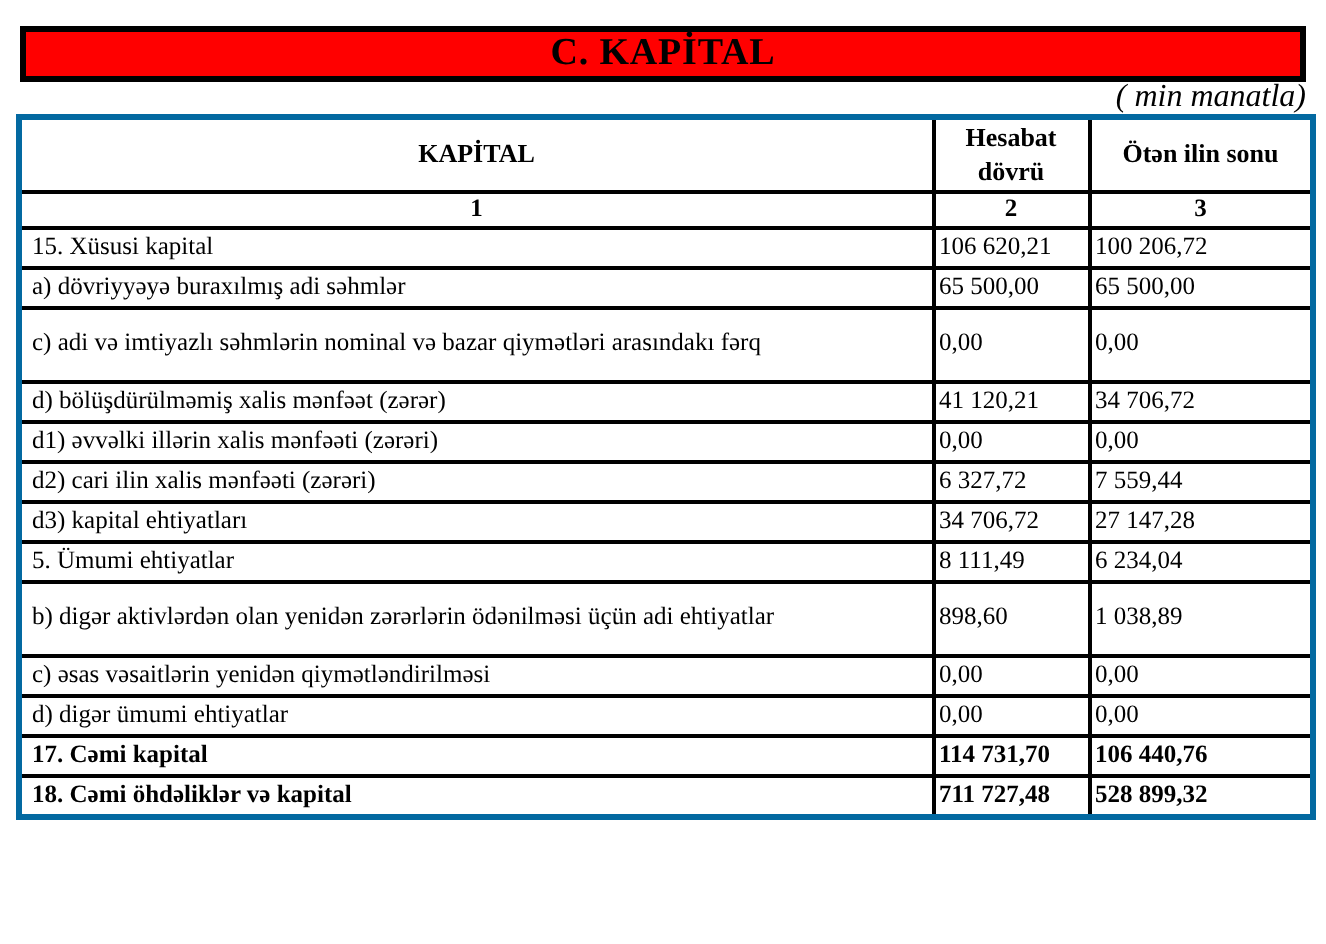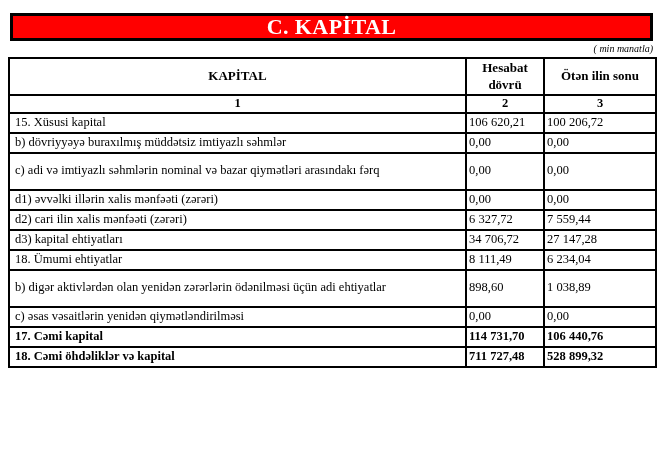--- a/index.html
+++ b/index.html
@@ -12,37 +12,37 @@
   }
   
   .banner {
     margin: 13px 10px 0 10px;
     background: #ff0000;
     border: 3px solid #000;
     height: 22px;
     display: flex; align-items: center; justify-content: center;
   }
   .banner-title {
-    color: #ffffff; font-weight: bold; font-size: 22px; letter-spacing: .4px;
+    color: #000000; font-weight: bold; font-size: 19px; letter-spacing: .4px;
   }
   
   .note {
     text-align: right;
     font-style: italic;
-    font-size: 10px;
+    font-size: 16px;
     padding: 1px 10px 1px 0;
     height: 14px; line-height: 14px;
   }
   
   table.capital {
     margin: 0 8px;
     width: 647px;
     border-collapse: collapse;
     table-layout: fixed;
-    border: 1px solid #0369a1;
+    border: 3px solid #0369a1;
   }
   col.c1 { width: 457px; }
   col.c2 { width: 78px; }
   col.c3 { width: 112px; }
   th, td {
     border: 2px solid #000;
     font-size: 12.5px;
     line-height: 1.25;
     vertical-align: middle;
     overflow: hidden;
@@ -88,56 +88,66 @@
     <td>2</td>
     <td>3</td>
   </tr>
 
   <tr>
     <td class="c-label">15. Xüsusi kapital</td>
     <td class="c-num">106 620,21</td>
     <td class="c-num">100 206,72</td>
   </tr>
   <tr>
-    <td class="c-label ind1">b) dövriyyəyə buraxılmış müddətsiz imtiyazlı səhmlər</td>
-    <td class="c-num">0,00</td>
-    <td class="c-num">0,00</td>
+    <td class="c-label ind1">a) dövriyyəyə buraxılmış adi səhmlər</td>
+    <td class="c-num">65 500,00</td>
+    <td class="c-num">65 500,00</td>
   </tr>
   <tr class="twoline">
     <td class="c-label ind1">c) adi və imtiyazlı səhmlərin nominal və bazar qiymətləri arasındakı fərq</td>
     <td class="c-num">0,00</td>
     <td class="c-num">0,00</td>
+  </tr>
+  <tr>
+    <td class="c-label ind1">d) bölüşdürülməmiş xalis mənfəət (zərər)</td>
+    <td class="c-num">41 120,21</td>
+    <td class="c-num">34 706,72</td>
   </tr>
   <tr>
     <td class="c-label ind2">d1) əvvəlki illərin xalis mənfəəti (zərəri)</td>
     <td class="c-num">0,00</td>
     <td class="c-num">0,00</td>
   </tr>
   <tr>
     <td class="c-label ind2">d2) cari ilin xalis mənfəəti (zərəri)</td>
     <td class="c-num">6 327,72</td>
     <td class="c-num">7 559,44</td>
   </tr>
   <tr>
     <td class="c-label ind2">d3) kapital ehtiyatları</td>
     <td class="c-num">34 706,72</td>
     <td class="c-num">27 147,28</td>
   </tr>
   <tr>
-    <td class="c-label">18. Ümumi ehtiyatlar</td>
+    <td class="c-label">5. Ümumi ehtiyatlar</td>
     <td class="c-num">8 111,49</td>
     <td class="c-num">6 234,04</td>
   </tr>
   <tr class="twoline">
     <td class="c-label ind1">b) digər aktivlərdən olan yenidən zərərlərin ödənilməsi üçün adi ehtiyatlar</td>
     <td class="c-num">898,60</td>
     <td class="c-num">1 038,89</td>
   </tr>
   <tr>
     <td class="c-label ind1">c) əsas vəsaitlərin yenidən qiymətləndirilməsi</td>
+    <td class="c-num">0,00</td>
+    <td class="c-num">0,00</td>
+  </tr>
+  <tr>
+    <td class="c-label ind1">d) digər ümumi ehtiyatlar</td>
     <td class="c-num">0,00</td>
     <td class="c-num">0,00</td>
   </tr>
   <tr class="bold">
     <td class="c-label">17. Cəmi kapital</td>
     <td class="c-num">114 731,70</td>
     <td class="c-num">106 440,76</td>
   </tr>
   <tr class="bold">
     <td class="c-label">18. Cəmi öhdəliklər və kapital</td>

